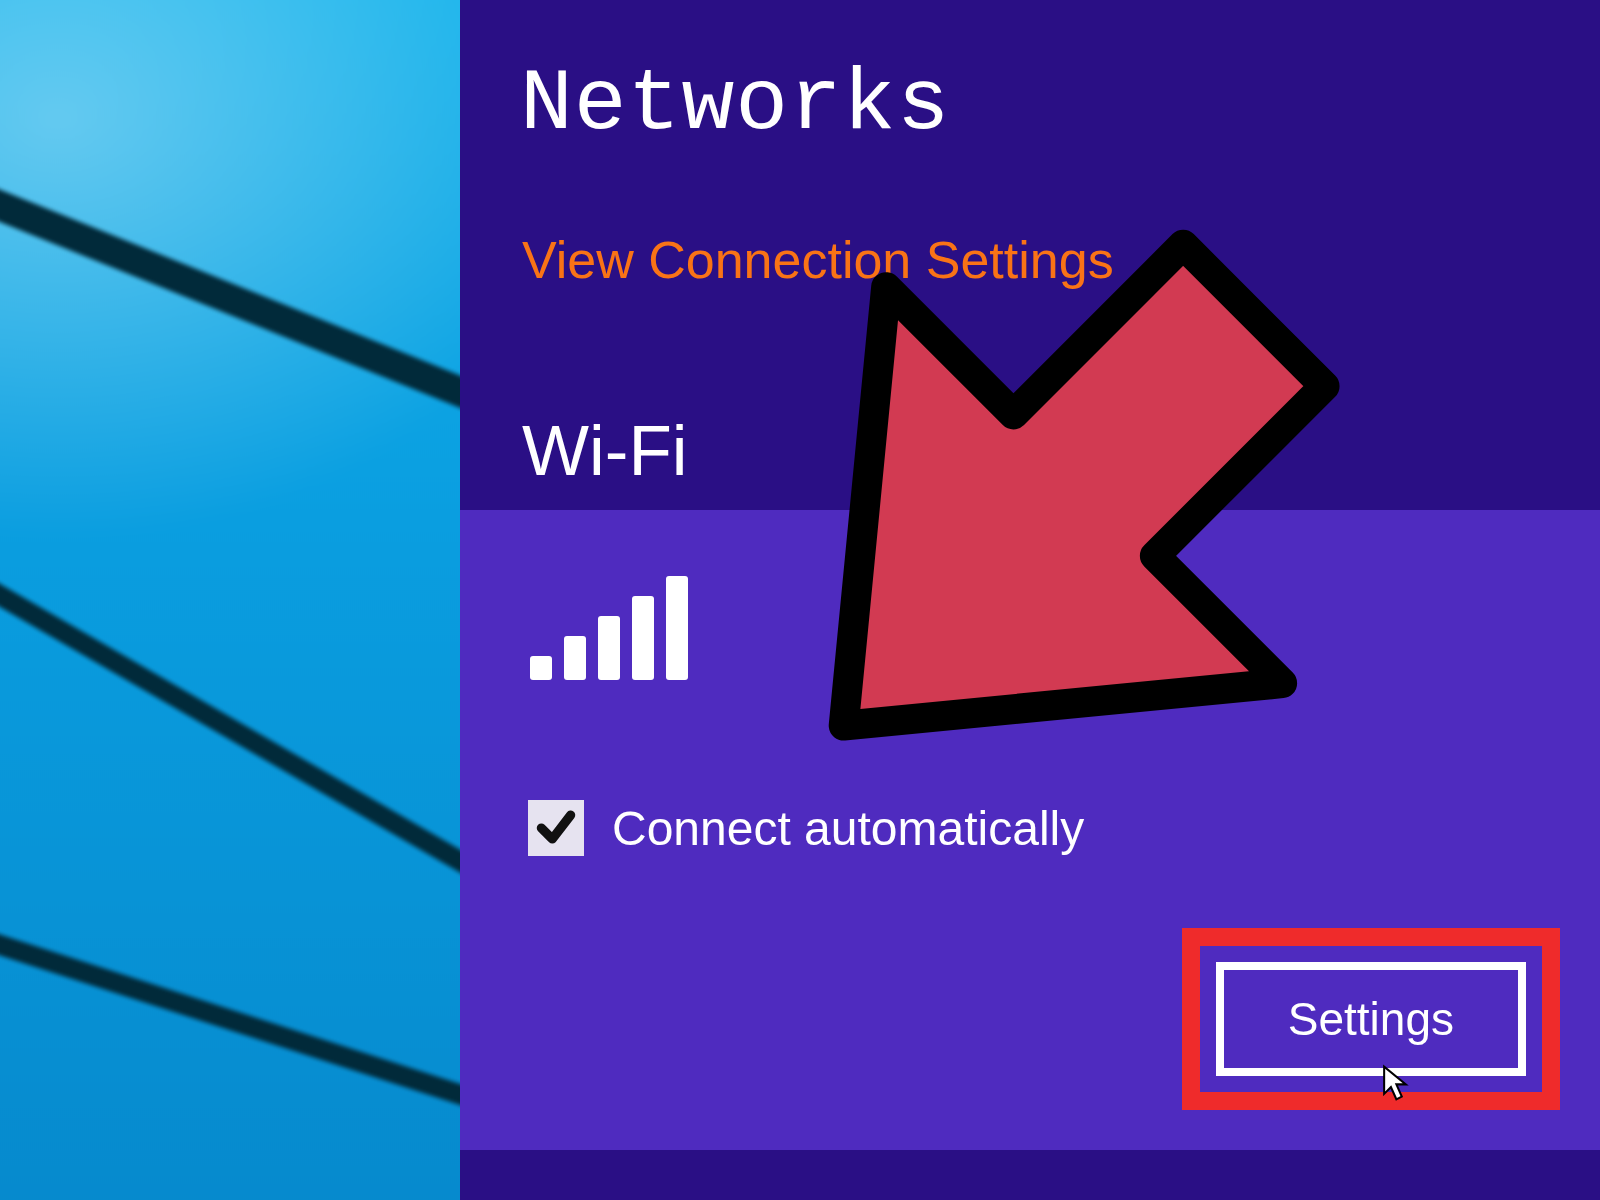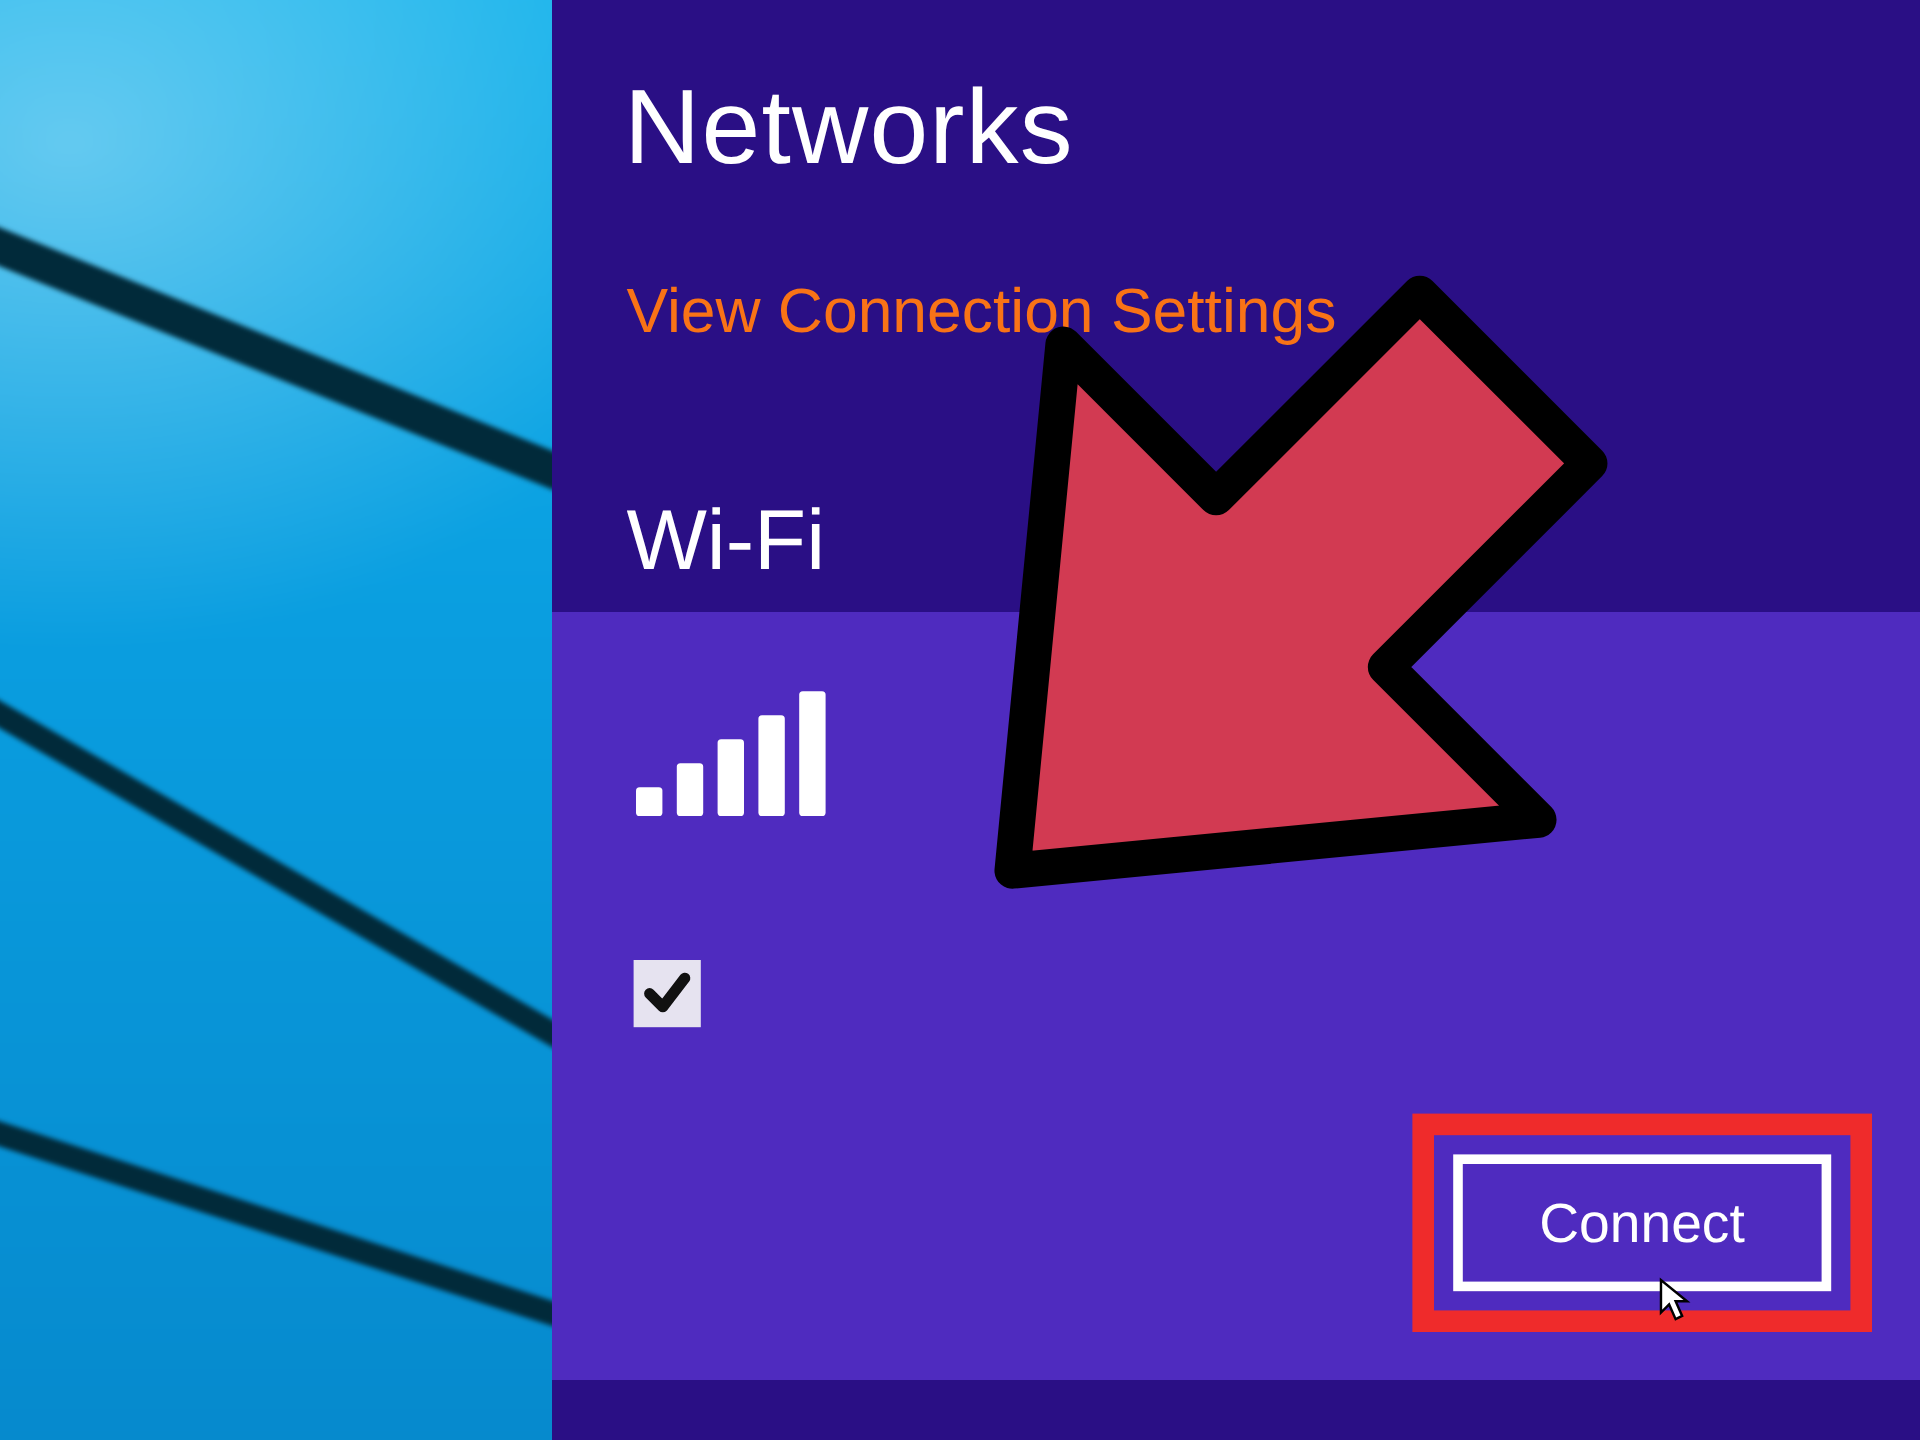--- a/index.html
+++ b/index.html
@@ -28,21 +28,21 @@
   .desktop .l3 { top: 870px; transform: rotate(18deg); }
 
   
   .panel {
     position: absolute; left: 460px; top: 0; right: 0; bottom: 0;
     background: #2a0f85; color: #fff; filter: blur(0.6px);
   }
   .panel-inner { position: relative; width: 100%; height: 100%; }
 
   .title {
-    position: absolute; left: 60px; top: 55px; font-size: 88px; font-weight: 300; letter-spacing: 1px;
+    position: absolute; left: 60px; top: 55px; font-size: 88px; font-weight: 300; letter-spacing: 1px; font-family: Liberation Mono, monospace;
   }
   .link-settings {
     position: absolute; left: 62px; top: 230px; font-size: 52px; font-weight: 300; color: #f97316; cursor: pointer;
   }
   .section-label {
     position: absolute; left: 62px; top: 410px; font-size: 71px; font-weight: 300;
   }
   .network-row {
     position: absolute; left: 0; right: 0; top: 510px; height: 640px;
     background: #4f2bbf;
@@ -101,25 +101,26 @@
             <span></span>
             <span></span>
         </div>
 
         <div class="auto-row">
           <div class="checkbox">
             <svg viewBox="0 0 24 24">
               <path d="M4 12 L10 18 L20 5" fill="none" stroke="#111" stroke-width="5" stroke-linecap="round" stroke-linejoin="round"></path>
             </svg>
           </div>
+          <div class="auto-label">Connect automatically</div>
         </div>
 
         <div class="connect-wrap">
           <div class="highlight-box">
-            <button class="connect-btn">Connect</button>
+            <button class="connect-btn">Settings</button>
           </div>
           <svg class="cursor" viewBox="0 0 20 28">
             <path d="M2 2 L2 22 L7 17 L11 26 L15 24 L11 15 L18 15 Z" fill="#ffffff" stroke="#000" stroke-width="1.5"></path>
           </svg>
         </div>
       </div>
     </div>
   </div>
 
   <svg class="big-arrow" viewBox="0 0 900 900">

